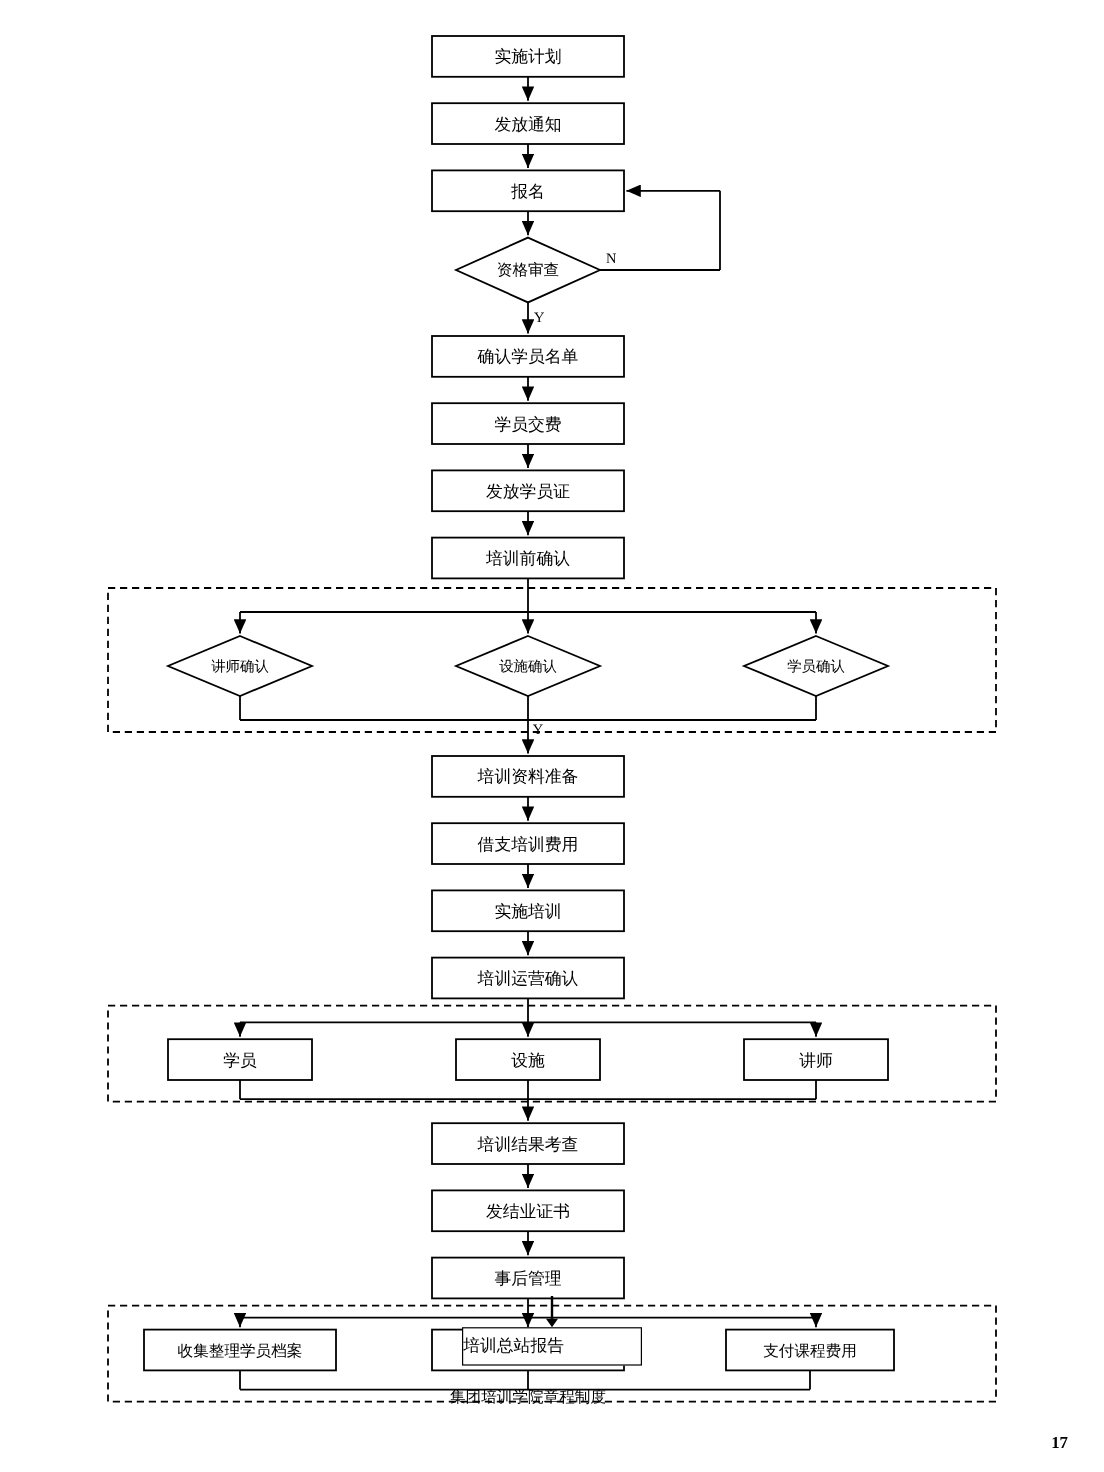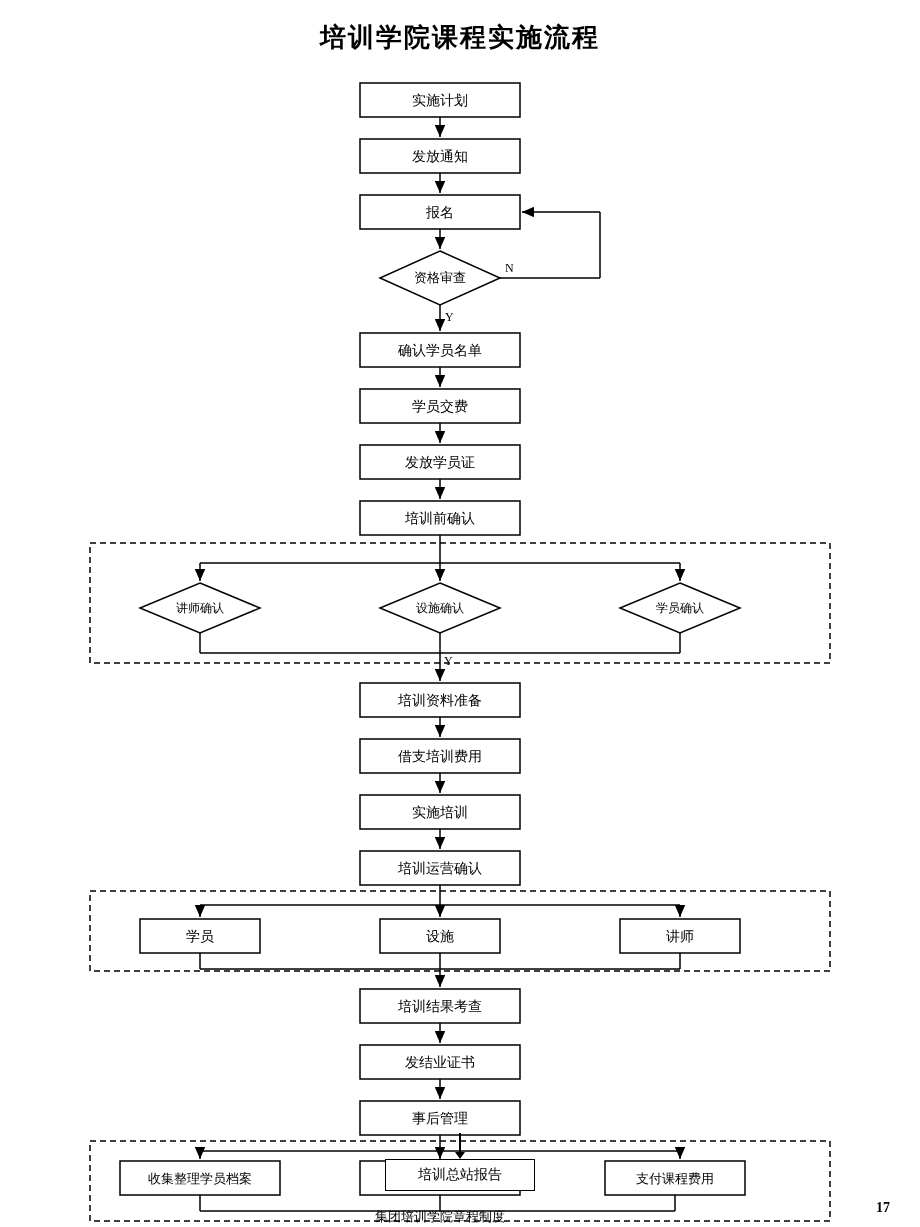--- a/index.html
+++ b/index.html
@@ -26,40 +26,38 @@
       letter-spacing: 2px;
     }
     
     .box {
       border: 1.5px solid #000;
       background: #fff;
       text-align: center;
       font-size: 14px;
       display: flex;
       align-items: center;
-      justify-content: center;
       position: relative;
     }
     .rect {
       width: 150px;
       height: 32px;
     }
     .page-num {
       position: absolute;
       bottom: 15px;
       right: 30px;
       font-size: 14px;
       font-weight: bold;
     }
   </style>
 </head>
 <body>
 
 <div class="page">
-  <div class="title">培训学院课程实施流程</div>
 
   <svg width="840" height="1120" viewBox="0 0 840 1120" style="display:block; margin: 0 auto; overflow:visible;">
 
     <defs>
       <marker id="arrowhead" markerWidth="8" markerHeight="7" refX="8" refY="3.5" orient="auto">
         <polygon points="0 0, 8 3.5, 0 7" fill="#000"></polygon>
       </marker>
       <marker id="arrowhead-left" markerWidth="8" markerHeight="7" refX="0" refY="3.5" orient="auto-start-reverse">
         <polygon points="0 0, 8 3.5, 0 7" fill="#000"></polygon>
       </marker>

